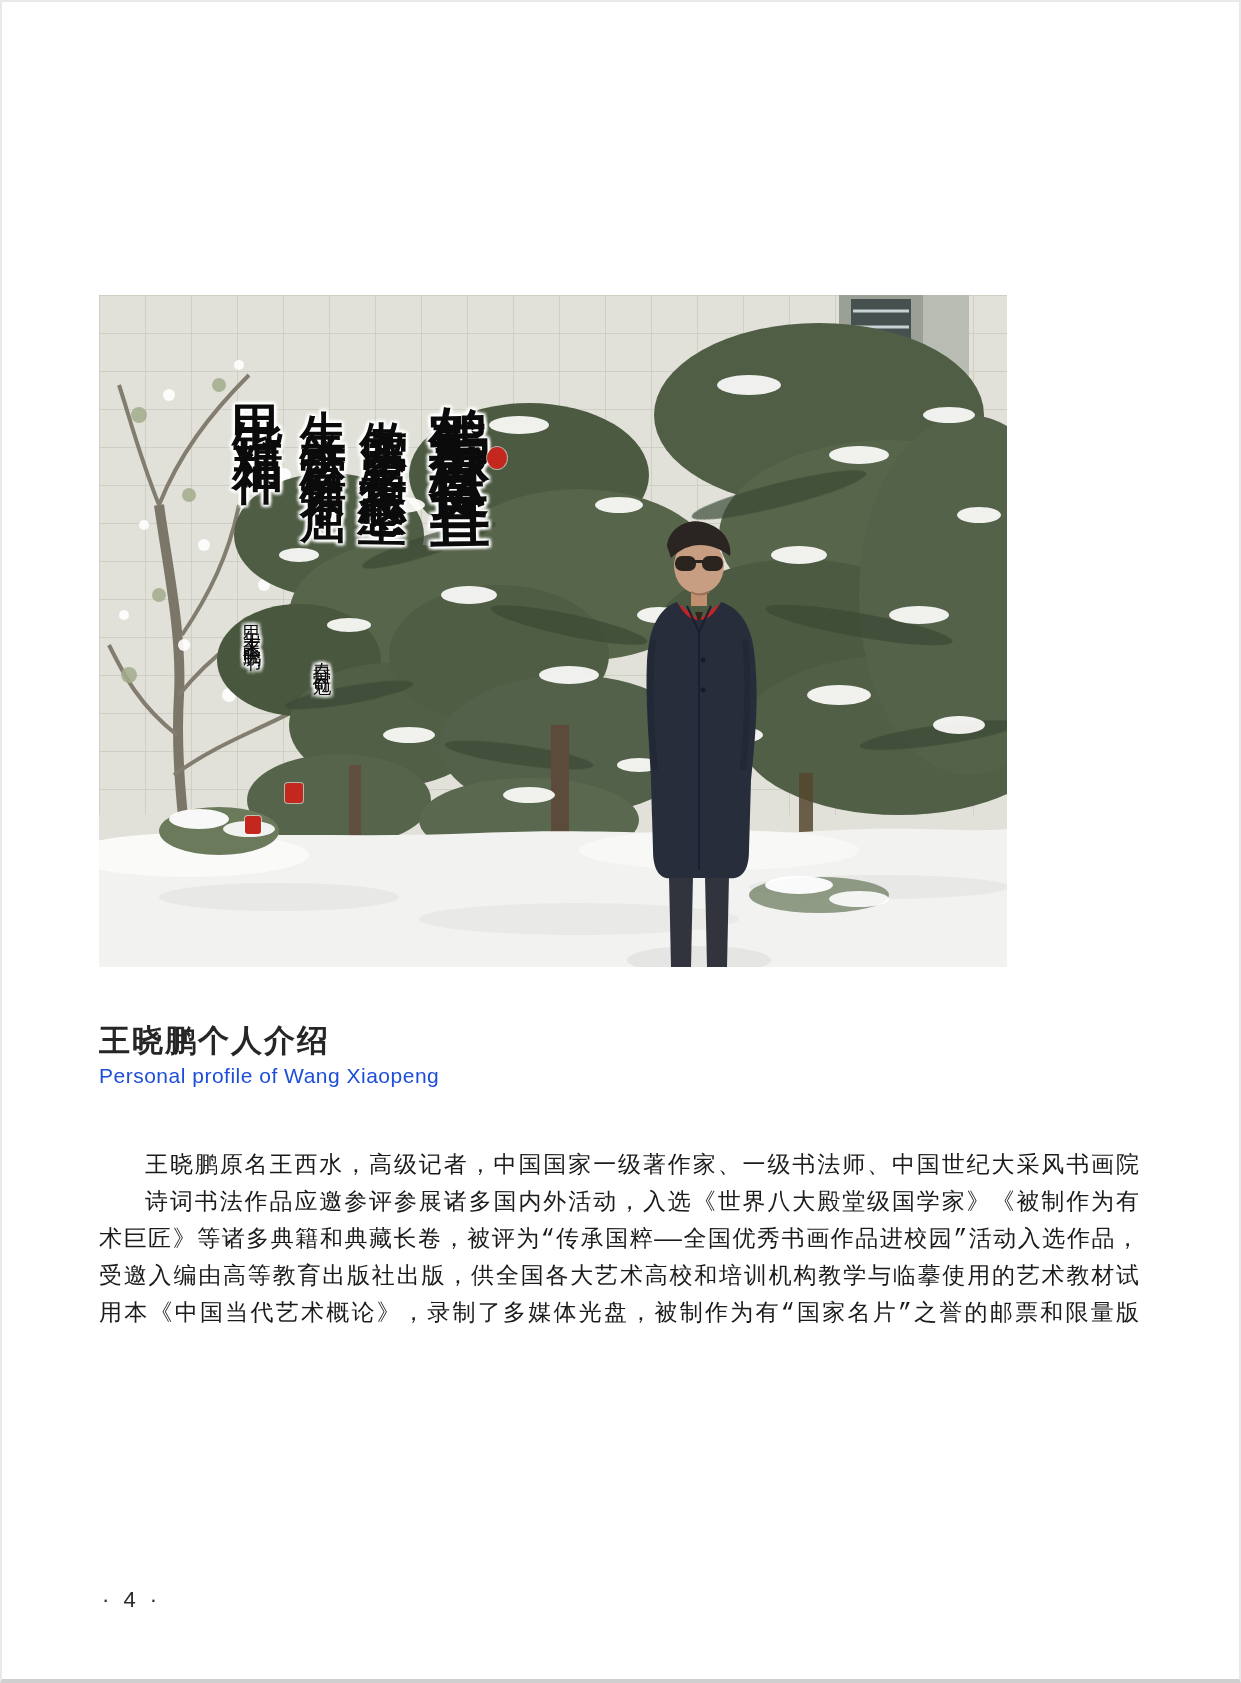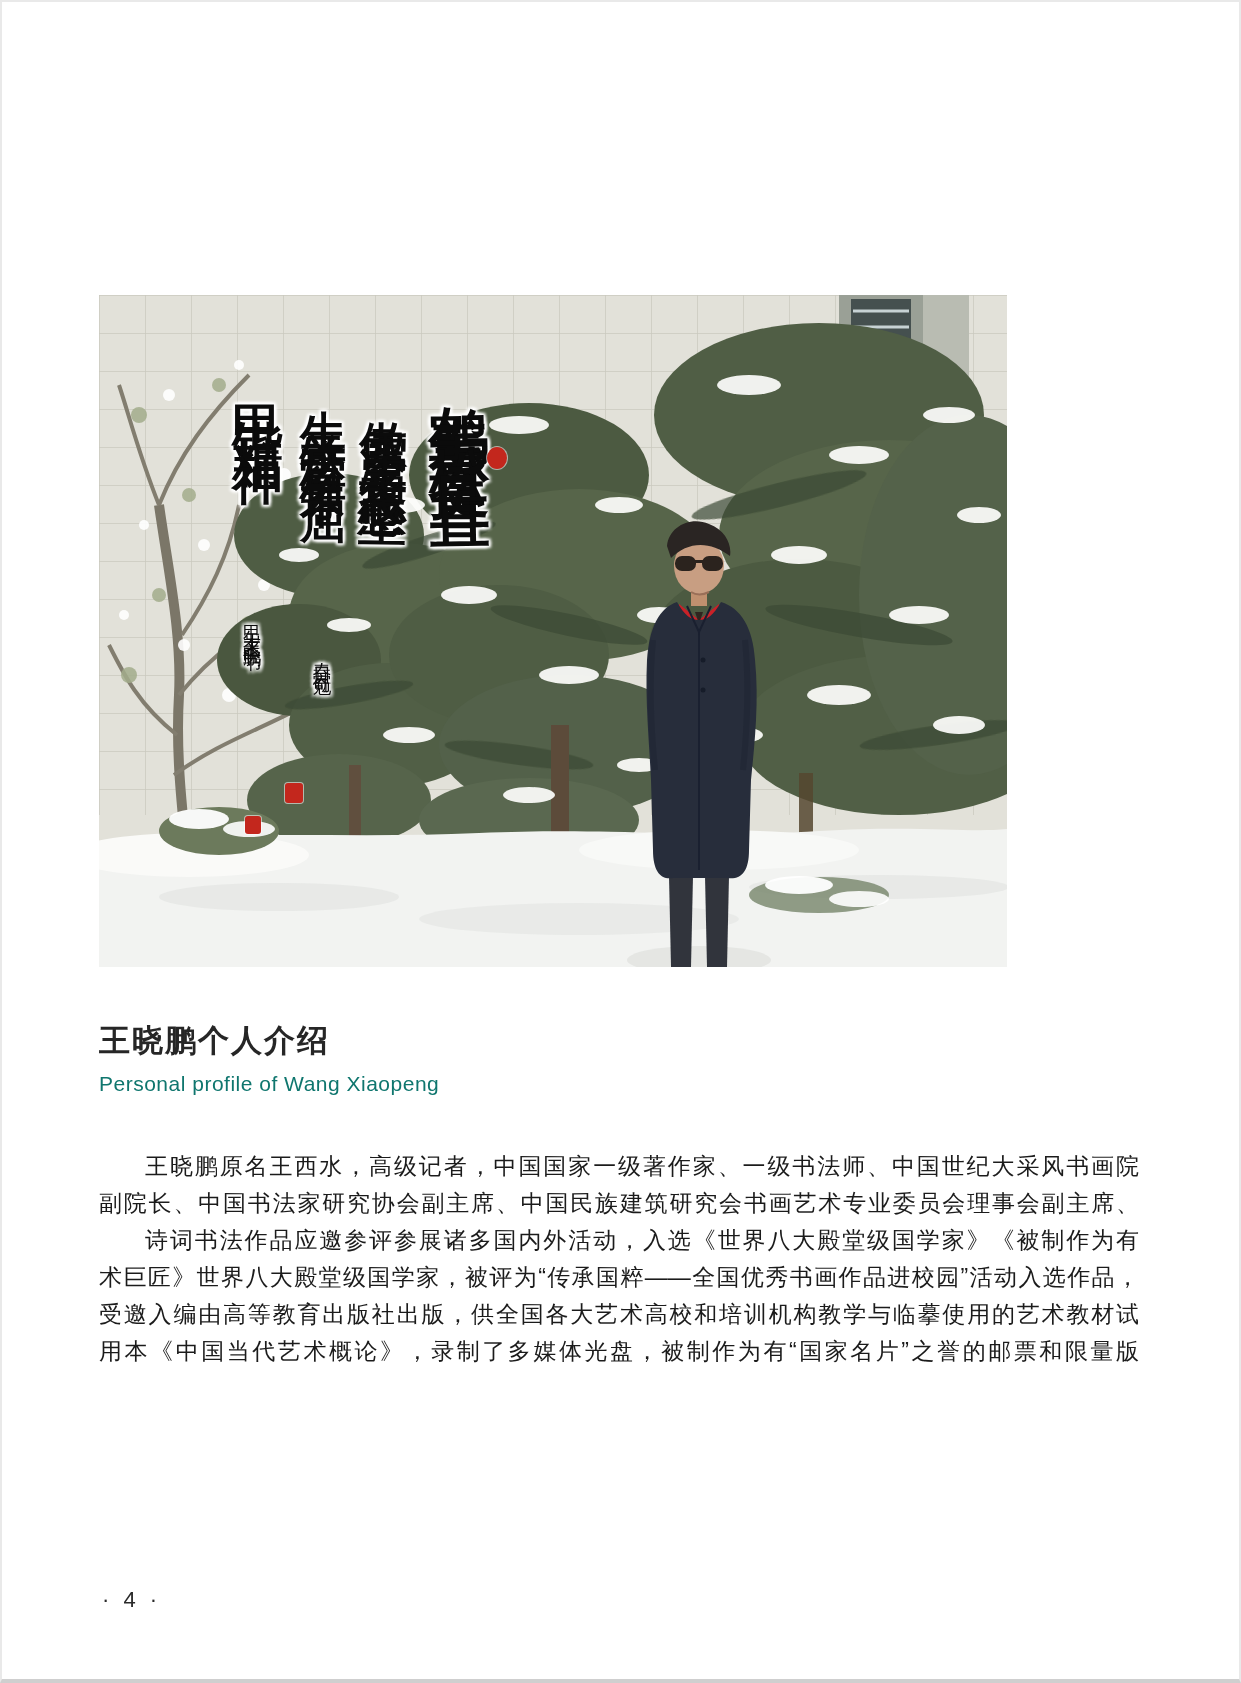--- a/index.html
+++ b/index.html
@@ -22,22 +22,22 @@
   .col-3{left:202px;top:78px;font-size:46px;letter-spacing:13px;}
   .col-4{left:134px;top:70px;font-size:50px;letter-spacing:16px;}
   .col-5{left:214px;top:352px;font-size:19px;letter-spacing:5px;font-weight:400;}
   .col-6{left:144px;top:316px;font-size:18px;letter-spacing:4px;font-weight:400;}
   .seal{position:absolute;background:#c3271d;box-shadow:0 0 0 1px rgba(255,255,255,.55);}
   .seal-round{left:388px;top:152px;width:20px;height:22px;border-radius:50%;}
   .seal-sq1{left:186px;top:488px;width:18px;height:20px;border-radius:3px;}
   .seal-sq2{left:146px;top:521px;width:16px;height:18px;border-radius:3px;}
   
   .title{position:absolute;left:97px;top:1018px;font-size:31px;font-weight:700;color:#262626;letter-spacing:2px;}
-  .subtitle{position:absolute;left:97px;top:1062px;font-size:21px;color:#0f766e;letter-spacing:.5px;margin-top:8px;}
-  .article{position:absolute;left:97px;top:1146px;width:1040px;font-size:23px;color:#1b1b1b;}
+  .subtitle{position:absolute;left:97px;top:1062px;font-size:21px;color:#1d4ed8;letter-spacing:.5px;}
+  .article{position:absolute;left:97px;top:1146px;width:1040px;font-size:23px;color:#1b1b1b;font-family:Liberation Mono, monospace;}
   .line{height:37px;line-height:37px;text-align:justify;overflow:hidden;}
   .line.fill{text-align-last:justify;}
   .line.indent{text-indent:2em;}
   .pagenum{position:absolute;left:100px;top:1585px;font-size:22px;color:#2a2a2a;letter-spacing:4px;}
 </style>
 </head>
 <body>
 
 <div class="page">
 
@@ -193,21 +193,20 @@
     <span class="seal seal-round"></span>
     <span class="seal seal-sq1"></span>
     <span class="seal seal-sq2"></span>
   </div>
 
   <div class="title">王晓鹏个人介绍</div>
   <div class="subtitle">Personal profile of Wang Xiaopeng</div>
 
   <div class="article">
       <div class="line fill indent">王晓鹏原名王西水，高级记者，中国国家一级著作家、一级书法师、中国世纪大采风书画院</div>
-      <div class="line fill">副院长、中国书法家研究协会副主席、中国民族建筑研究会书画艺术专业委员会理事会副主席、</div>
       <div class="line fill indent">诗词书法作品应邀参评参展诸多国内外活动，入选《世界八大殿堂级国学家》《被制作为有</div>
-      <div class="line fill">术巨匠》世界八大殿堂级国学家，被评为“传承国粹——全国优秀书画作品进校园”活动入选作品，</div>
+      <div class="line fill">术巨匠》等诸多典籍和典藏长卷，被评为“传承国粹——全国优秀书画作品进校园”活动入选作品，</div>
       <div class="line fill">受邀入编由高等教育出版社出版，供全国各大艺术高校和培训机构教学与临摹使用的艺术教材试</div>
       <div class="line fill">用本《中国当代艺术概论》，录制了多媒体光盘，被制作为有“国家名片”之誉的邮票和限量版</div>
     </div>
 
   <div class="pagenum">· 4 ·</div>
 </div>
 
 </body></html>

